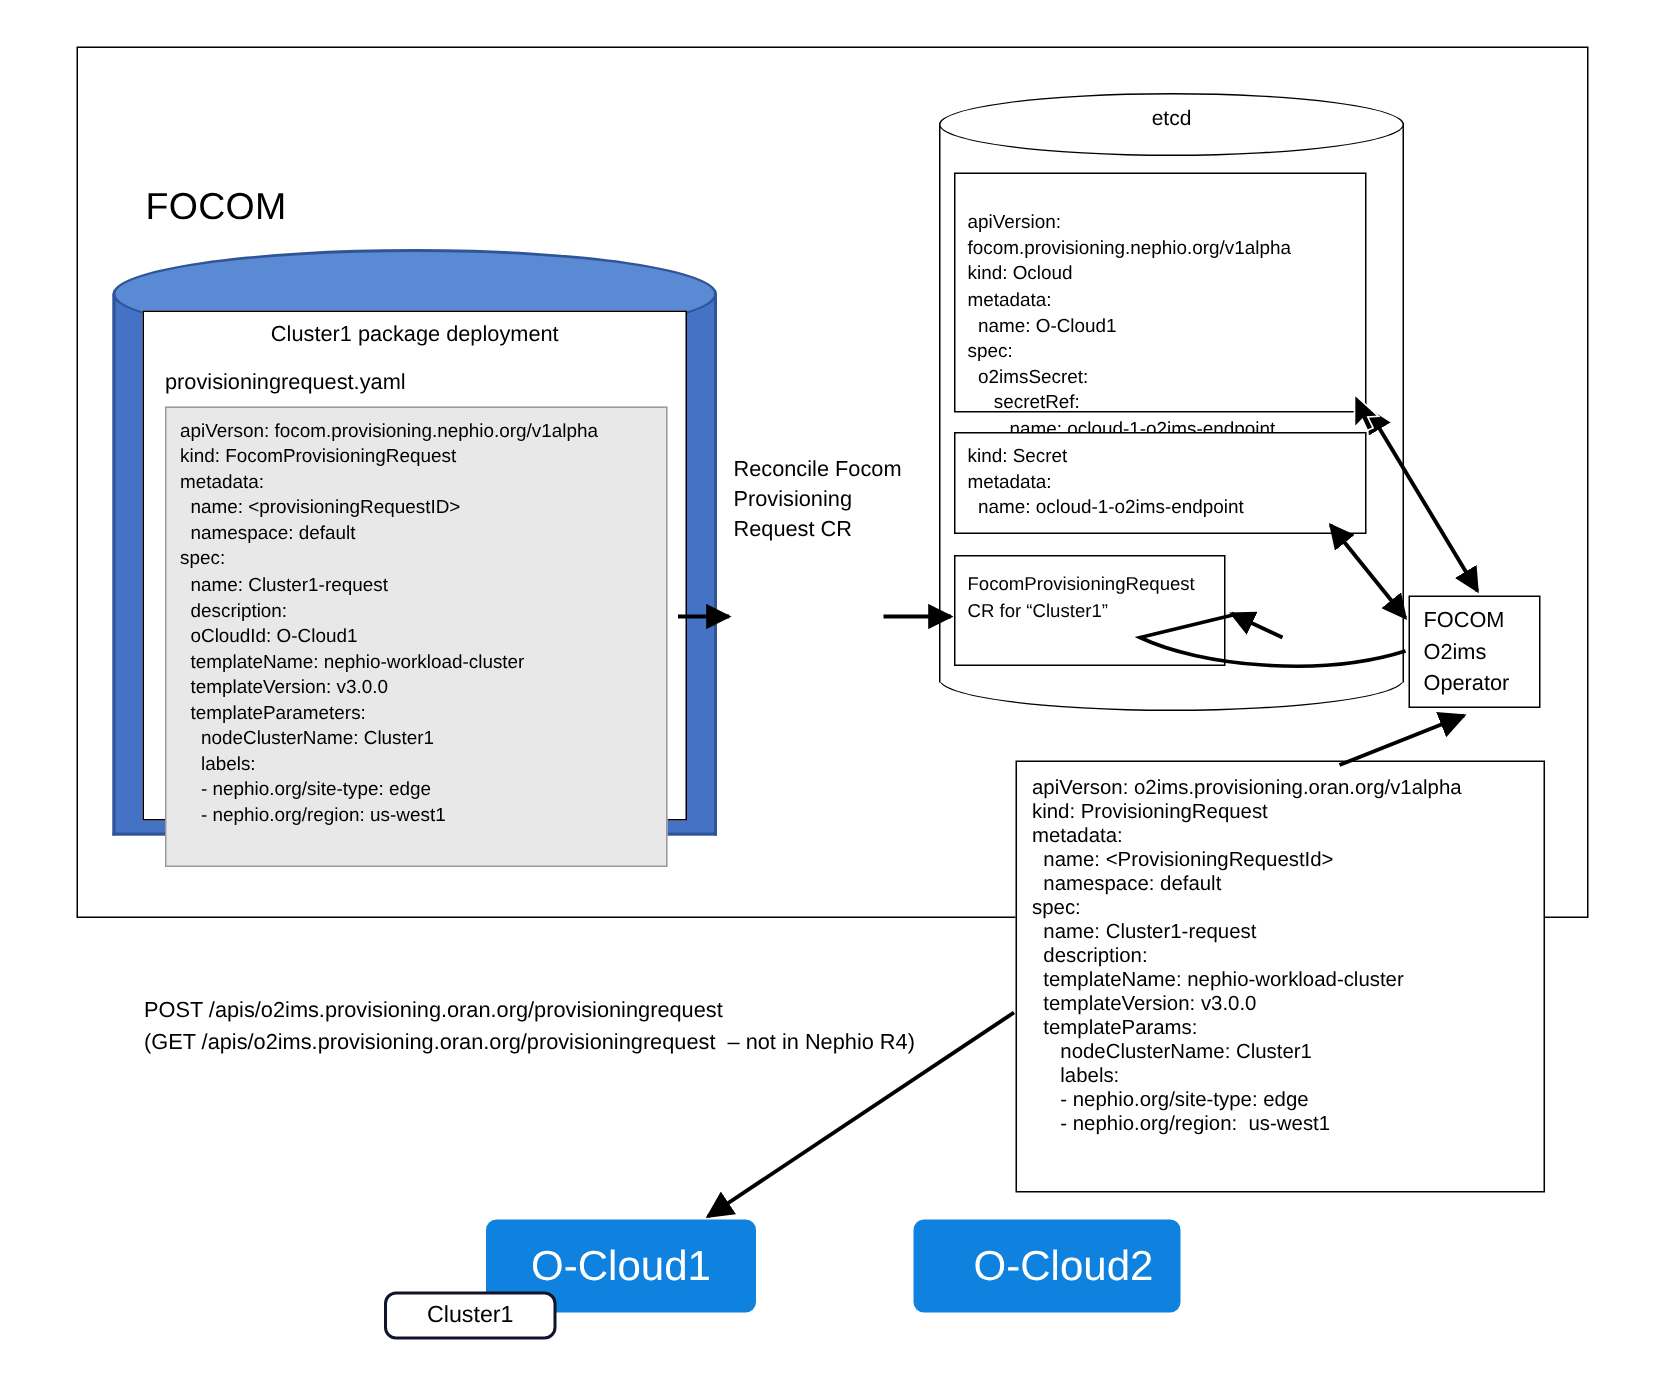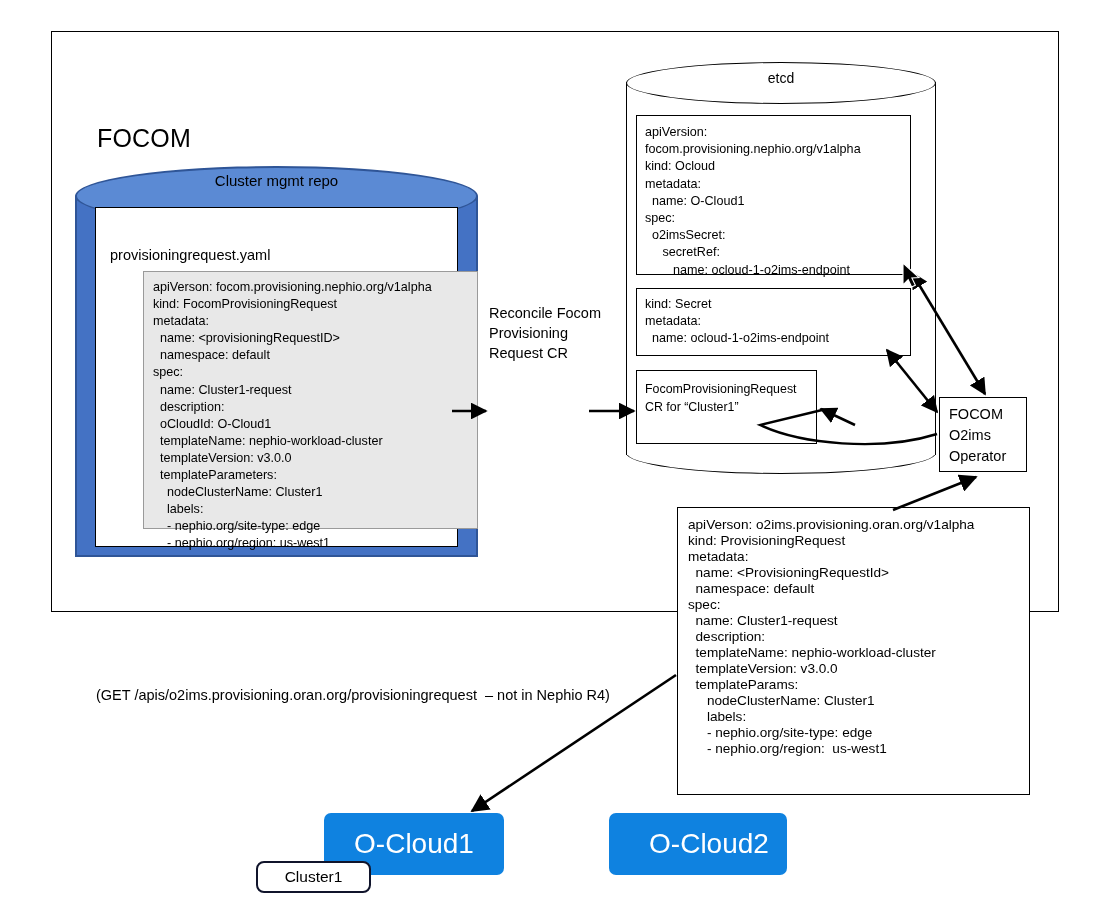--- a/index.html
+++ b/index.html
@@ -16,37 +16,37 @@
 
   .repo-body{left:75px;top:196px;width:403px;height:361px;background:#4472c4;
              border-left:2px solid #2f5597;border-right:2px solid #2f5597;border-bottom:2px solid #2f5597;}
   .repo-top{left:75px;top:166px;width:403px;height:60px;border-radius:50%;
             background:#5b8ad4;border:2px solid #2f5597;}
   .repo-label{left:75px;top:172px;width:403px;text-align:center;font-size:15px;}
 
   .pkg-box{left:95px;top:207px;width:363px;height:340px;background:#fff;border:1.6px solid #000;}
   .pkg-title{left:95px;top:215px;width:363px;text-align:center;font-size:14.5px;}
   .pkg-file{left:110px;top:247px;font-size:14.5px;}
-  .yaml1{left:110px;top:271px;width:335px;height:258px;background:#e8e8e8;border:1px solid #9a9a9a;margin-left:33px;}
+  .yaml1{left:110px;top:271px;width:335px;height:307px;background:#e8e8e8;border:1px solid #9a9a9a;}
   .yaml1 .code{position:absolute;left:9px;top:7px;font-size:12.6px;line-height:17.1px;white-space:pre;}
 
   .reconcile-lbl{left:489px;top:303px;font-size:14.5px;line-height:20px;}
 
   .flux-box{left:488px;top:375px;width:101px;height:72px;background:#fff;border:1.8px solid #000;
             display:flex;align-items:center;justify-content:center;}
   .flux-box span{font-size:16px;line-height:24px;text-align:center;}
 
   .etcd-body{left:626px;top:82px;width:310px;height:373px;background:#fff;
              border-left:1.6px solid #000;border-right:1.6px solid #000;}
   .etcd-top{left:626px;top:62px;width:310px;height:42px;border-radius:50%;background:#fff;border:1.6px solid #000;}
   .etcd-bot{left:626px;top:432px;width:310px;height:42px;border-radius:50%;background:transparent;border:1.6px solid #000;}
   .etcd-label{left:626px;top:70px;width:310px;text-align:center;font-size:14px;}
 
   .ocloud-cr{left:636px;top:115px;width:275px;height:160px;background:#fff;border:1.6px solid #000;}
-  .ocloud-cr .code{position:absolute;left:8px;top:8px;font-size:12.6px;line-height:17.2px;white-space:pre;}
+  .ocloud-cr .code{position:absolute;left:8px;top:24px;font-size:12.6px;line-height:17.2px;white-space:pre;}
 
   .secret-cr{left:636px;top:288px;width:275px;height:68px;background:#fff;border:1.6px solid #000;}
   .secret-cr .code{position:absolute;left:8px;top:7px;font-size:12.6px;line-height:17.2px;white-space:pre;}
 
   .fpr-cr{left:636px;top:370px;width:181px;height:74px;background:#fff;border:1.6px solid #000;}
   .fpr-cr .code{position:absolute;left:8px;top:9px;font-size:12.4px;line-height:18px;white-space:pre;}
 
   .op-box{left:939px;top:397px;width:88px;height:75px;background:#fff;border:1.8px solid #000;}
   .op-box .code{position:absolute;left:9px;top:6px;font-size:14.5px;line-height:21px;white-space:pre;}
 
@@ -68,23 +68,23 @@
 </head>
 <body>
 
 <div id="stage">
 
   <div class="node outer-frame"></div>
   <div class="txt focom-title">FOCOM</div>
 
   <div class="node repo-body"></div>
   <div class="node repo-top"></div>
-  <div class="txt repo-label">Cluster mgmt repo</div>
 
   <div class="node pkg-box"></div>
+  <div class="txt pkg-title">Cluster1 package deployment</div>
   <div class="txt pkg-file">provisioningrequest.yaml</div>
   <div class="node yaml1">
     <div class="code">apiVerson: focom.provisioning.nephio.org/v1alpha
 kind: FocomProvisioningRequest
 metadata:
   name: &lt;provisioningRequestID&gt;
   namespace: default
 spec:
   name: Cluster1-request
   description:
@@ -145,20 +145,21 @@
   description:
   templateName: nephio-workload-cluster
   templateVersion: v3.0.0
   templateParams:
      nodeClusterName: Cluster1
      labels:
      - nephio.org/site-type: edge
      - nephio.org/region:  us-west1</div>
   </div>
 
+  <div class="txt api-note">POST /apis/o2ims.provisioning.oran.org/provisioningrequest</div>
   <div class="txt api-note" style="top:685px">(GET /apis/o2ims.provisioning.oran.org/provisioningrequest  – not in Nephio R4)</div>
 
   <div class="node ocloud1">
     <span>O-Cloud1</span>
   </div>
   <div class="node ocloud2">
     <span>O-Cloud2</span>
   </div>
   <div class="node cluster-tag">
     <span>Cluster1</span>

